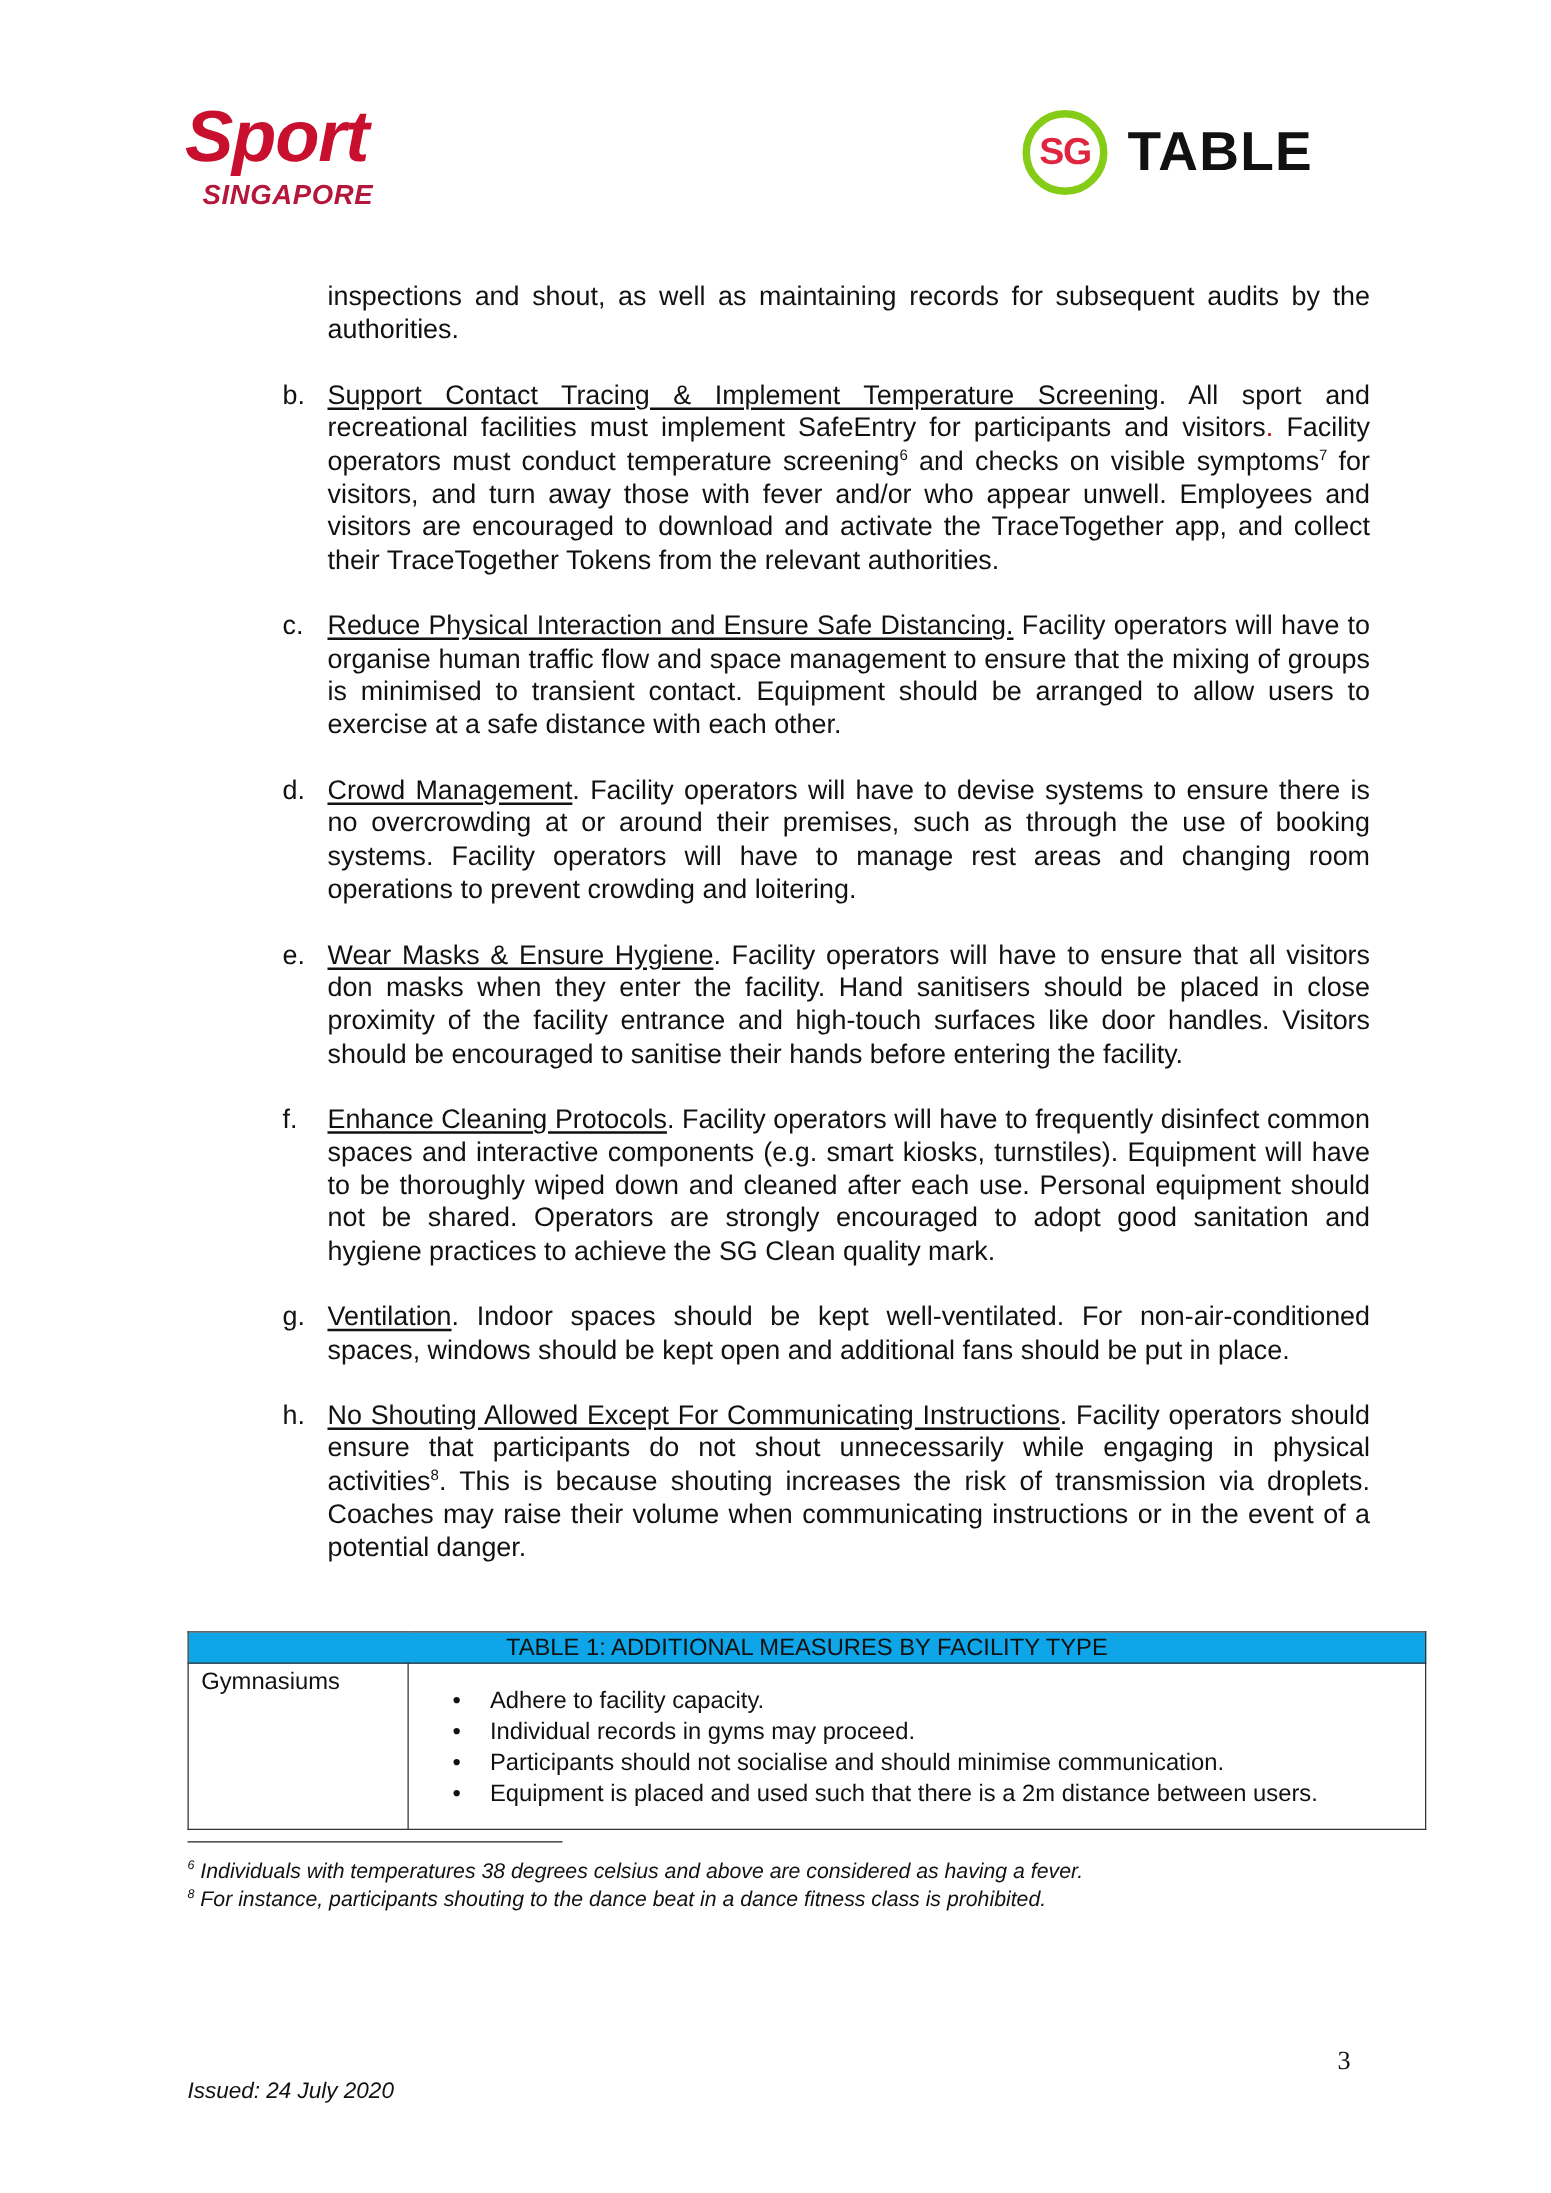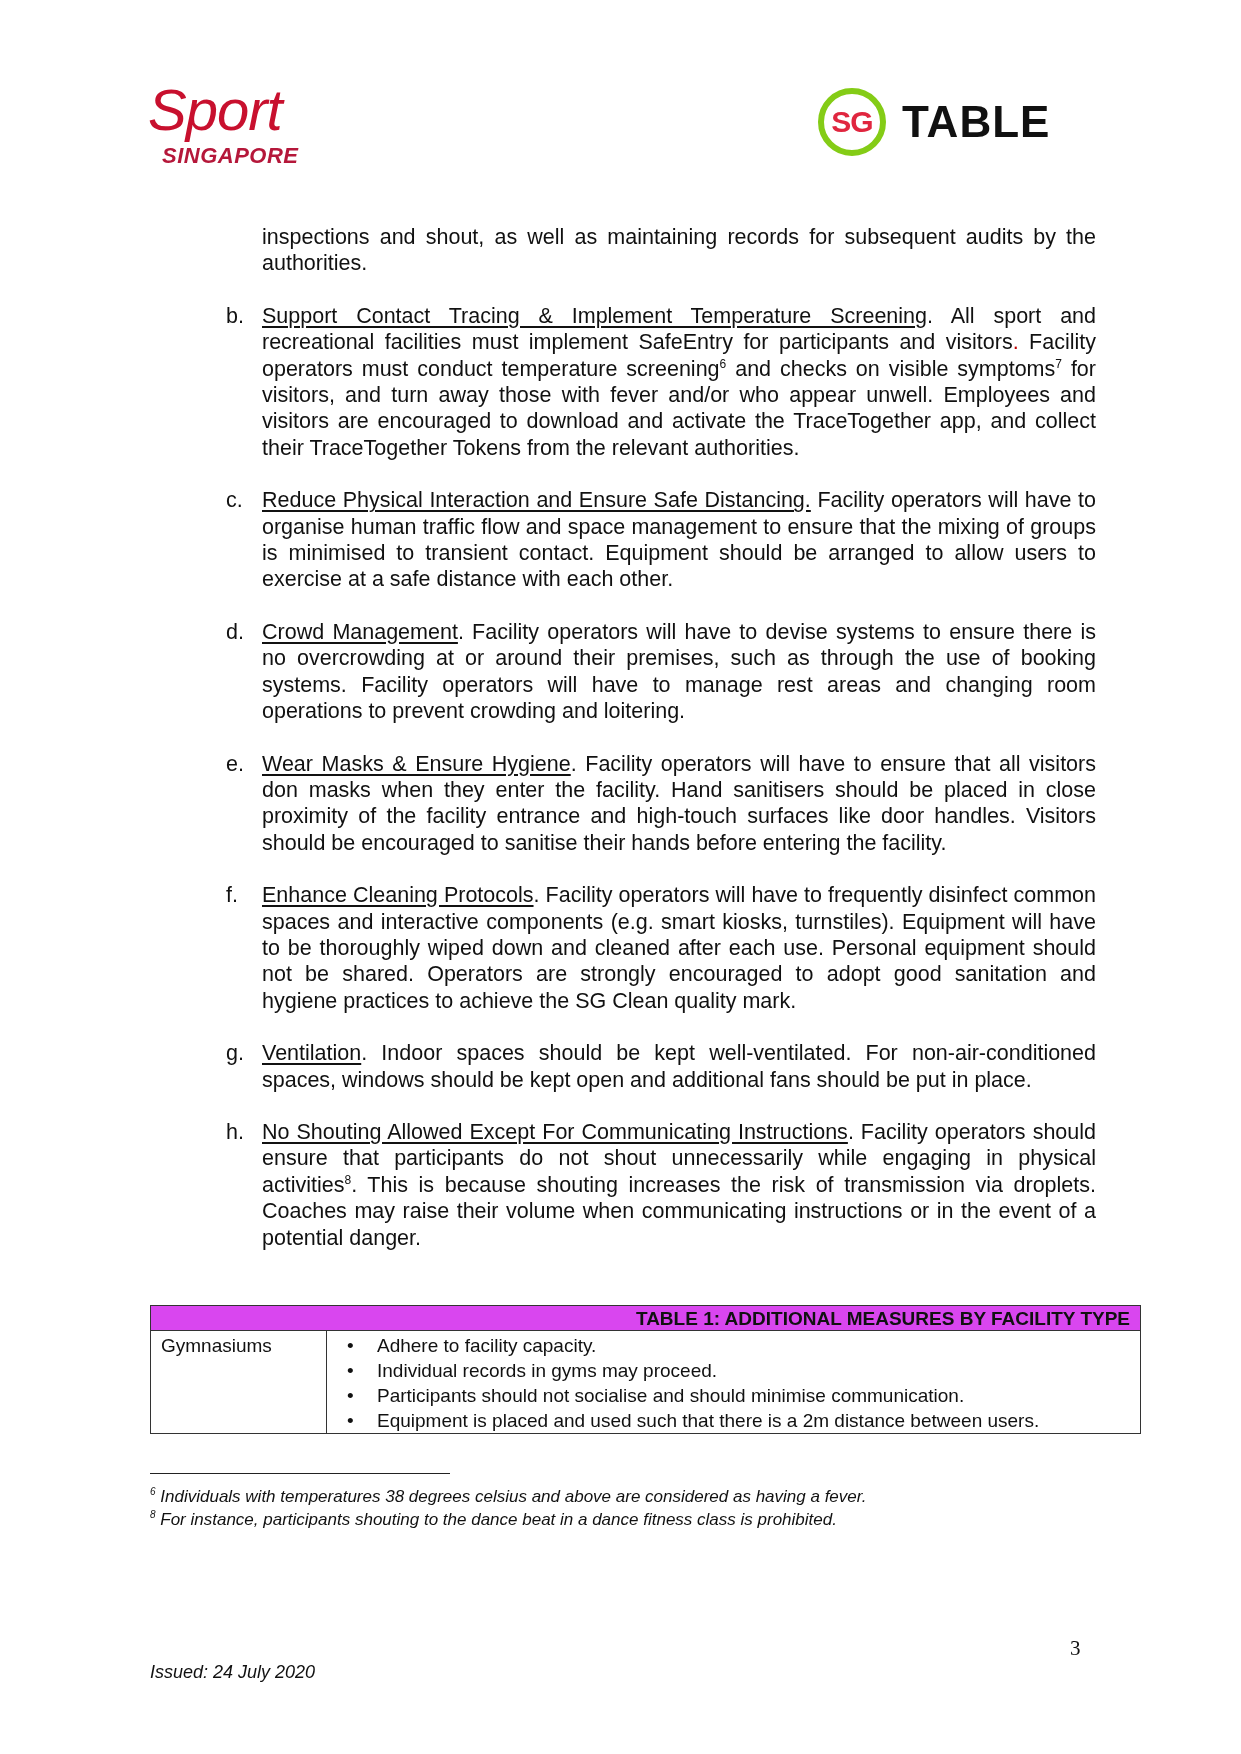--- a/index.html
+++ b/index.html
@@ -1,42 +1,42 @@
 <!DOCTYPE html>
 <html><head>
 <meta charset="utf-8">
 <style>
   html, body { margin: 0; padding: 0; background: #ffffff; }
   body { width: 1241px; height: 1754px; position: relative; overflow: hidden;
          font-family: "Liberation Sans", sans-serif; color: #111; }
   .logo-sport { position: absolute; left: 148px; top: 78px; width: 200px; height: 92px; }
-  .logo-sport .word { position: absolute; left: 0; top: 0; font-size: 58px; font-weight: normal; font-style: italic;
+  .logo-sport .word { position: absolute; left: 0; top: 0; font-size: 58px; font-weight: bold; font-style: italic;
                       color: #c8102e; letter-spacing: -1px; line-height: 64px; font-family: "Liberation Sans", sans-serif; }
   .logo-sport .sub { position: absolute; left: 14px; top: 66px; font-size: 22px; font-weight: bold; font-style: italic;
                      color: #b5173a; letter-spacing: 0.5px; line-height: 24px; }
   .logo-sg { position: absolute; left: 818px; top: 86px; height: 80px; width: 290px; }
   .logo-sg .ring { position: absolute; left: 0; top: 2px; width: 68px; height: 68px; border: 6px solid #84cc16;
                    border-radius: 50%; box-sizing: border-box; display: flex; align-items: center; justify-content: center;
                    font-weight: bold; font-size: 30px; color: #e0263f; letter-spacing: -1px; }
   .logo-sg .word { position: absolute; left: 84px; top: 10px; font-size: 44px; font-weight: bold; color: #111;
                    letter-spacing: 1px; line-height: 52px; }
   .list { position: absolute; left: 226px; top: 224px; width: 870px; font-size: 21.5px; line-height: 26.4px; }
   .cont { padding-left: 36px; text-align: justify; margin: 0 0 26px 0; }
   .item { display: flex; margin: 0 0 26px 0; }
   .marker { width: 36px; flex: none; }
   .body { flex: 1; text-align: justify; }
   .u { text-decoration: underline; text-underline-offset: 3px; }
   sup { font-size: 12px; line-height: 0; vertical-align: super; }
   .red { color: #c00000; }
   table.t { position: absolute; left: 150px; top: 1305px; width: 991px; border-collapse: collapse; font-size: 19px; }
-  table.t th { background: #d946ef; text-align: right; font-weight: bold; padding: 2px 10px 0 10px;
+  table.t th { background: #0ea5e9; text-align: center; font-weight: normal; padding: 2px 10px 0 10px;
                border: 1.5px solid #333; height: 22px; line-height: 22px; }
   table.t td { border: 1.5px solid #333; vertical-align: top; padding: 2px 8px 0 10px; line-height: 25px; }
   table.t td.c1 { width: 157px; margin-left: 16px; }
-  table.t ul { margin: 0; padding: 0; list-style: none; }
+  table.t ul { margin: 15px; padding: 0; list-style: none; }
   table.t li { position: relative; padding-left: 40px; }
   table.t li::before { content: "\2022"; position: absolute; left: 10px; top: 0; }
   .fn-rule { position: absolute; left: 150px; top: 1473px; width: 300px; border-top: 1.5px solid #222; }
   .footnotes { position: absolute; left: 150px; top: 1486px; width: 940px; font-size: 17px; font-style: italic; line-height: 22.5px; }
   .footnotes sup { font-size: 10px; }
   .page-num { position: absolute; left: 1070px; top: 1636px; font-family: "Liberation Serif", serif; font-size: 21px; }
   .issued { position: absolute; left: 150px; top: 1662px; font-size: 18px; font-style: italic; }
 </style>
 </head>
 <body>

